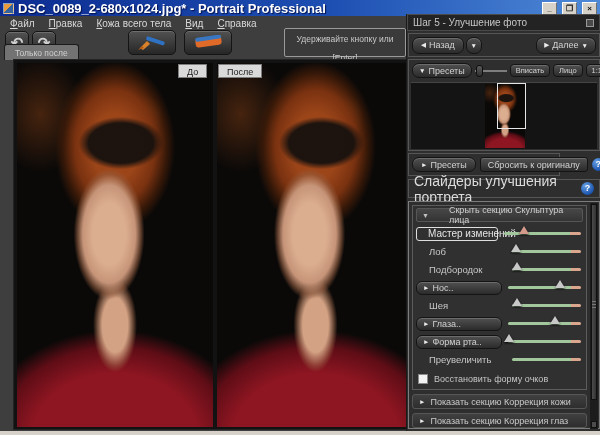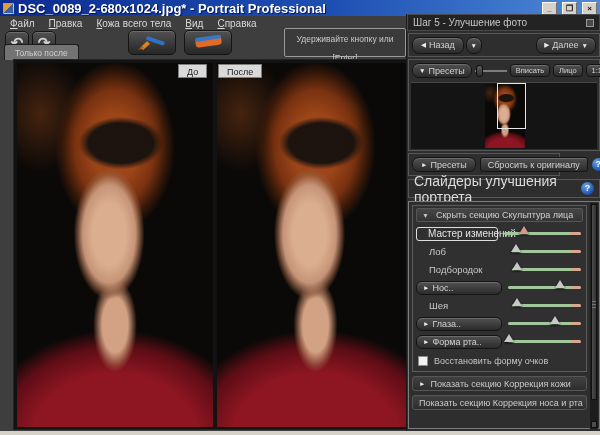--- a/index.html
+++ b/index.html
@@ -108,21 +108,21 @@
     border:1px solid #7d7d7d;background:#2e2e2e;padding:3px 12px 3px 3px}
   .scrollbar{position:absolute;right:1px;top:1px;width:8px;height:226px;background:#1c1c1c}
   .sb-handle{position:absolute;left:1px;top:1px;width:6px;height:196px;
     background:linear-gradient(90deg,#4c4c4c,#323232);border:1px solid #101010}
   .sb-grip{position:absolute;left:0;top:96px;width:4px;height:7px;
     background:repeating-linear-gradient(#777 0 1px,transparent 1px 3px)}
   .sb-btn{position:absolute;left:1px;bottom:1px;width:6px;height:7px;background:#4c4c4c;border:1px solid #101010}
 
   .sculpt-box{border:1px solid #5c5c5c;background:#303030;padding:2px 3px 5px}
   .section-header{height:14px;background:linear-gradient(#474747,#343434);border:1px solid #565656;
-    border-radius:2px;display:flex;align-items:center;gap:7px;padding:0 5px;
+    border-radius:2px;display:flex;align-items:center;gap:20px;padding:0 5px;
     font-size:9px;color:#d0d0d0}
   .tri{font-size:7px;color:#c0c0c0}
 
   .slider-row{display:flex;align-items:center;margin-top:5px;height:13px}
   .slider-label{font-size:9.5px;color:#c8c8c8;width:90px;padding-left:13px;white-space:nowrap}
   .slider-btnlabel{width:86px;height:14px;border-radius:6px;font-size:9px;padding:0 6px;
     justify-content:flex-start}
   .slider-boxed{width:82px;height:14px;border:1px solid #dedede;border-radius:3px;
     font-size:10px;color:#e4e4e4;display:flex;align-items:center;padding:0 11px;white-space:nowrap}
   .track{flex:1;height:3px;margin-left:6px;margin-right:2px;border-radius:2px;position:relative;
@@ -309,32 +309,40 @@
             </div>
             <div class="slider-row">
               <div class="btn slider-btnlabel">
                 <span class="arrow-glyph">►</span>
                 <span>Форма рта..</span>
               </div>
               <div class="track">
                 <div class="marker" style="left: 2%;"></div>
               </div>
             </div>
+            <div class="slider-row">
+              <div class="slider-label">Преувеличить</div>
+              <div class="track"></div>
+            </div>
           </div>
         <div class="checkbox-row">
           <div class="checkbox"></div>
           <span class="checkbox-label">Восстановить форму очков</span>
         </div>
       </div>
       <div id="collapsed-sections">
           <div class="collapsed-row">
             <span class="arrow-glyph">►</span>
             <span>Показать секцию Коррекция кожи</span>
           </div>
           <div class="collapsed-row">
+            <span class="arrow-glyph">►</span>
+            <span>Показать секцию Коррекция глаз</span>
+          </div>
+          <div class="collapsed-row">
             <span>Показать секцию Коррекция носа и рта</span>
           </div>
         </div>
       <div class="scrollbar">
         <div class="sb-handle">
           <div class="sb-grip"></div>
         </div>
         <div class="sb-btn"></div>
       </div>
     </div>

